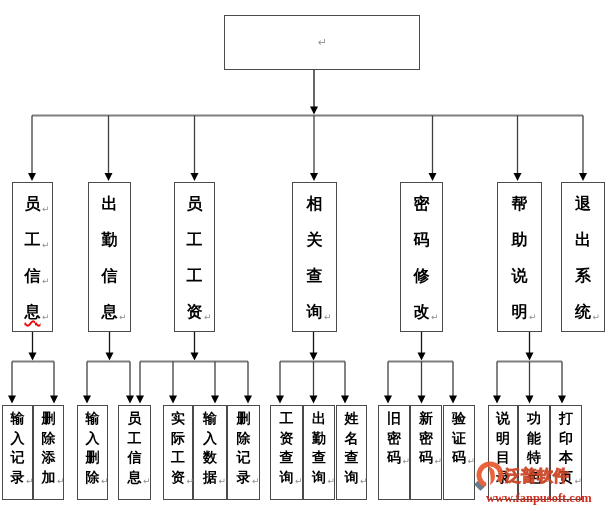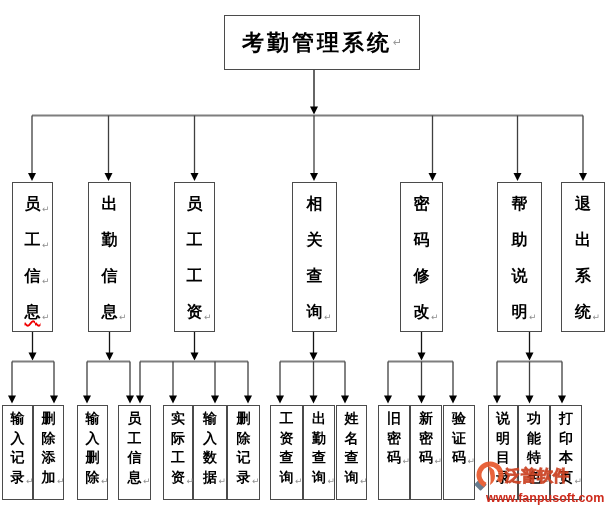--- a/index.html
+++ b/index.html
@@ -34,21 +34,21 @@
   
   .wm{position:absolute;left:474px;top:460px;z-index:5;pointer-events:none;}
   .wm-row{display:flex;align-items:center;height:31px;}
   .wm-logo{flex:0 0 auto;margin-right:1px;opacity:0.92;}
   .wm-brand{
     font-size:16px;font-weight:bold;line-height:1;white-space:nowrap;
     color:rgba(232,96,56,0.70);-webkit-text-stroke:1px rgba(198,60,30,0.8);
     letter-spacing:0px;
   }
   .wm-url{
-    font-family:Liberation Sans, sans-serif;
+    font-family:Liberation Serif, serif;
     font-size:12.5px;font-weight:bold;color:#ce2b1c;margin:0 0 0 12px;white-space:nowrap;
   }
 </style>
 </head>
 <body>
 
 <div class="canvas">
 
   <svg class="connectors" width="610" height="511" viewBox="0 0 610 511">
       <line x1="314" y1="70" x2="314" y2="108" stroke="#141414" stroke-width="1.3"></line>
@@ -116,21 +116,20 @@
       <line x1="497" y1="361.5" x2="562" y2="361.5" stroke="#7e7e7e" stroke-width="1.8"></line>
       <line x1="497" y1="361.5" x2="497" y2="397" stroke="#3f3f3f" stroke-width="1.3"></line>
       <polygon points="493,395.5 501,395.5 497,403.5" fill="#000000"></polygon>
       <line x1="529.5" y1="361.5" x2="529.5" y2="397" stroke="#3f3f3f" stroke-width="1.3"></line>
       <polygon points="525.5,395.5 533.5,395.5 529.5,403.5" fill="#000000"></polygon>
       <line x1="562" y1="361.5" x2="562" y2="397" stroke="#3f3f3f" stroke-width="1.3"></line>
       <polygon points="558,395.5 566,395.5 562,403.5" fill="#000000"></polygon>
     </svg>
 
   <div class="node root">
-    <span>考勤管理系统</span>
       <i class="pmark">↵</i>
   </div>
 
   <div class="node l2 vtext" style="left:12px;width:41px;">
       <span class="vchar">员<i class="pmark">↵</i></span>
       <span class="vchar">工<i class="pmark">↵</i></span>
       <span class="vchar">信<i class="pmark">↵</i></span>
       <span class="vchar spell">息<i class="pmark">↵</i></span>
     </div>
   <div class="node l2 vtext" style="left:88px;width:43px;">

